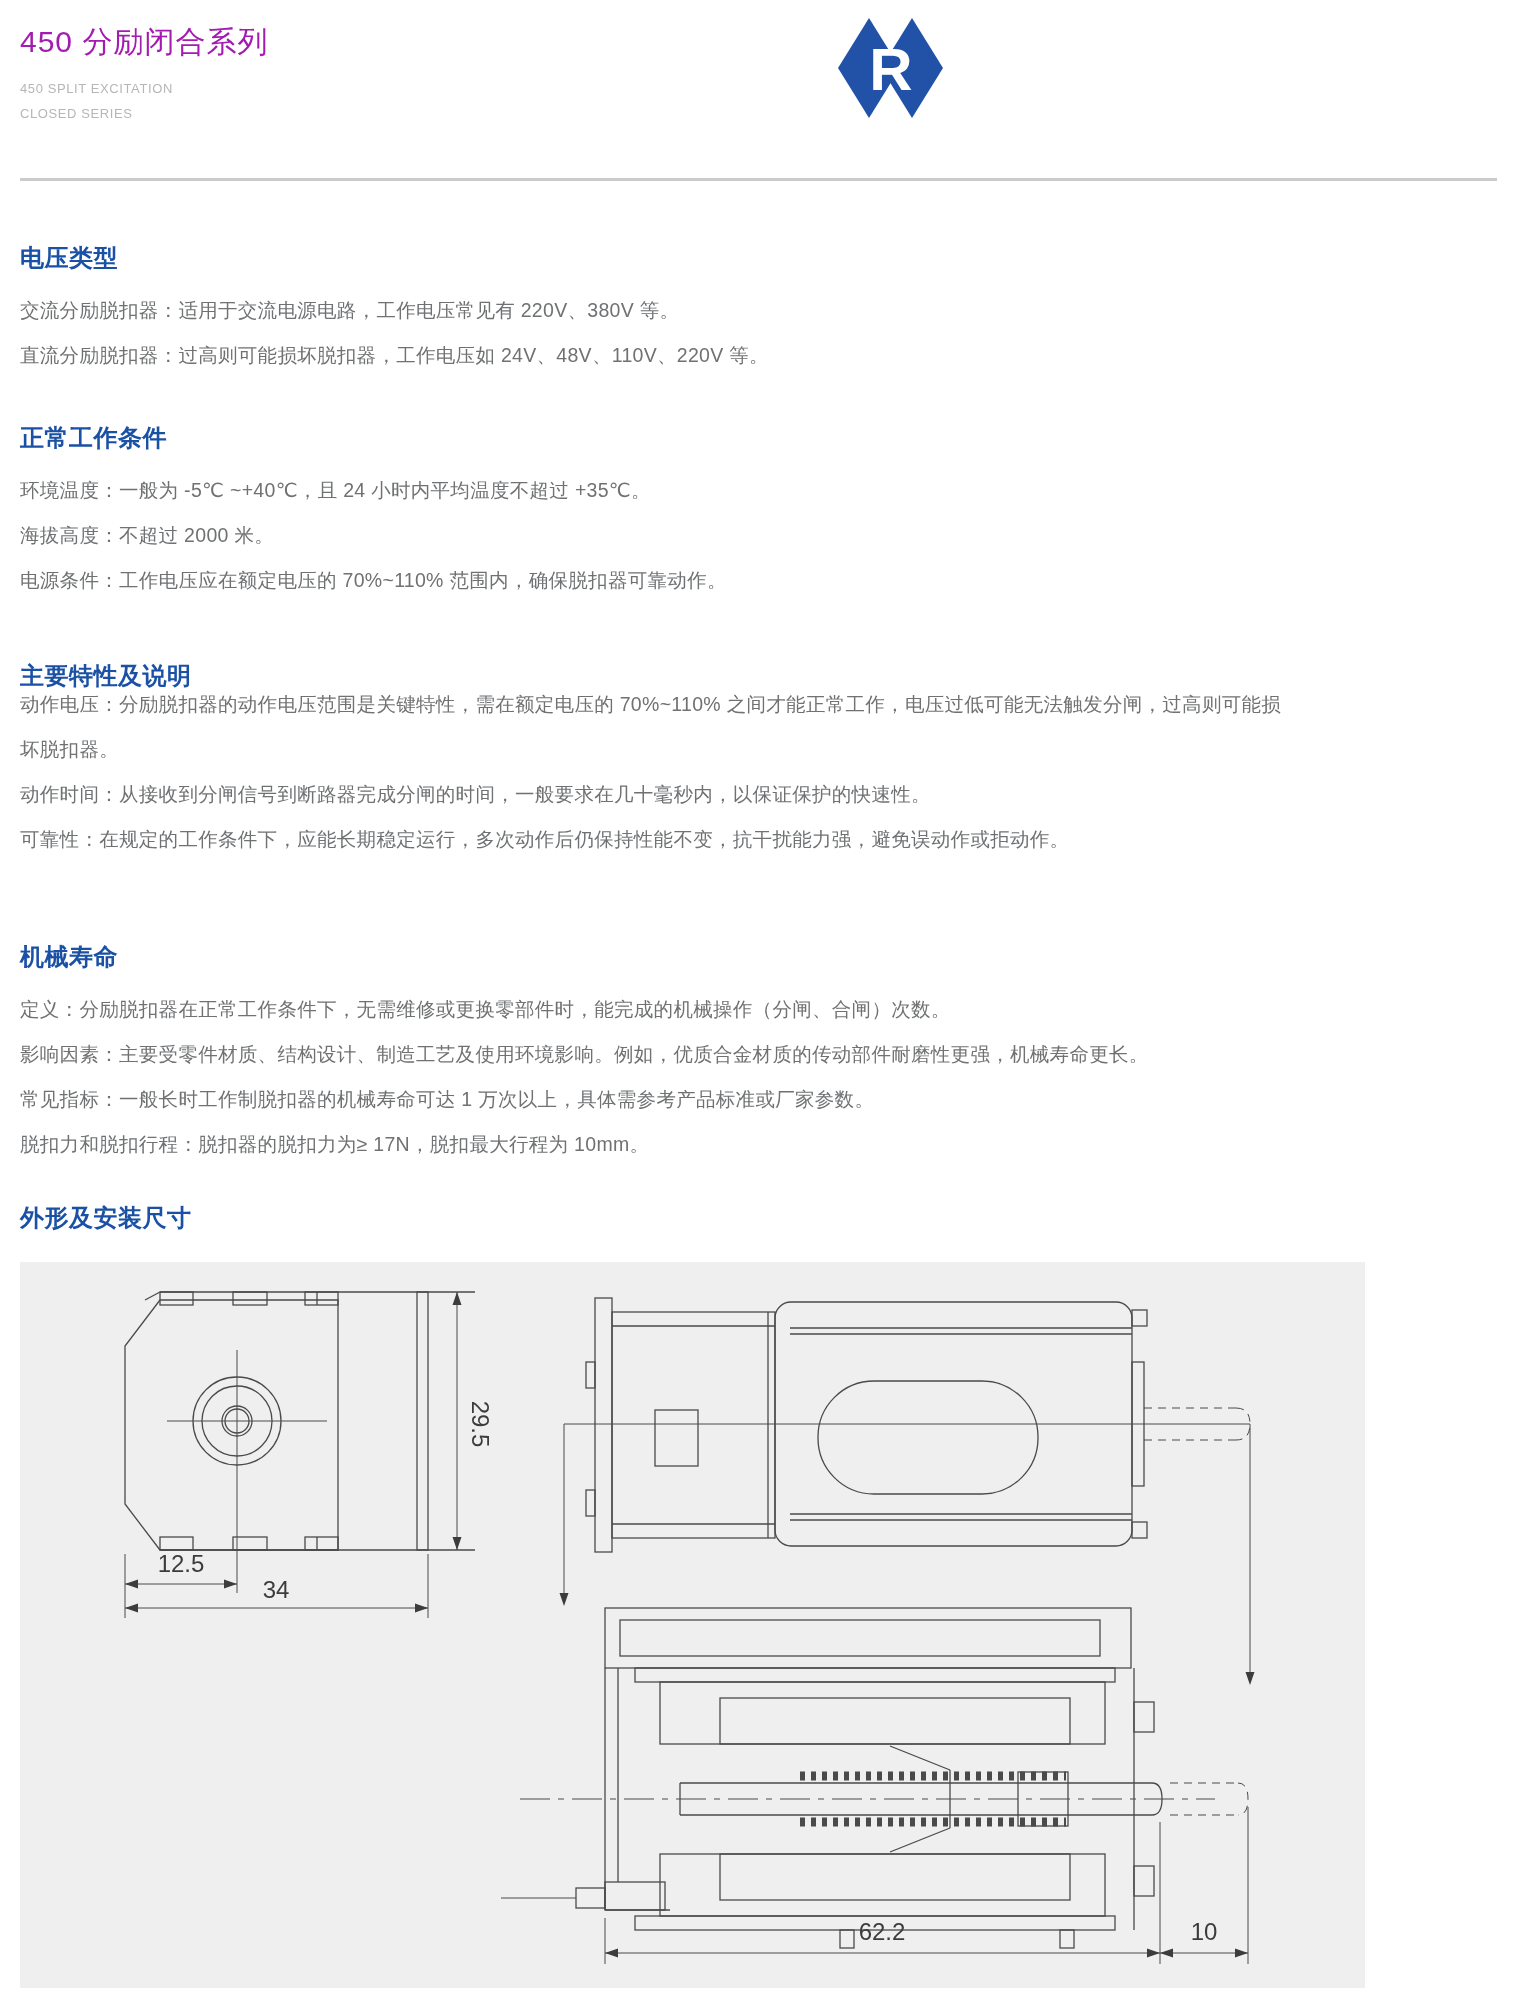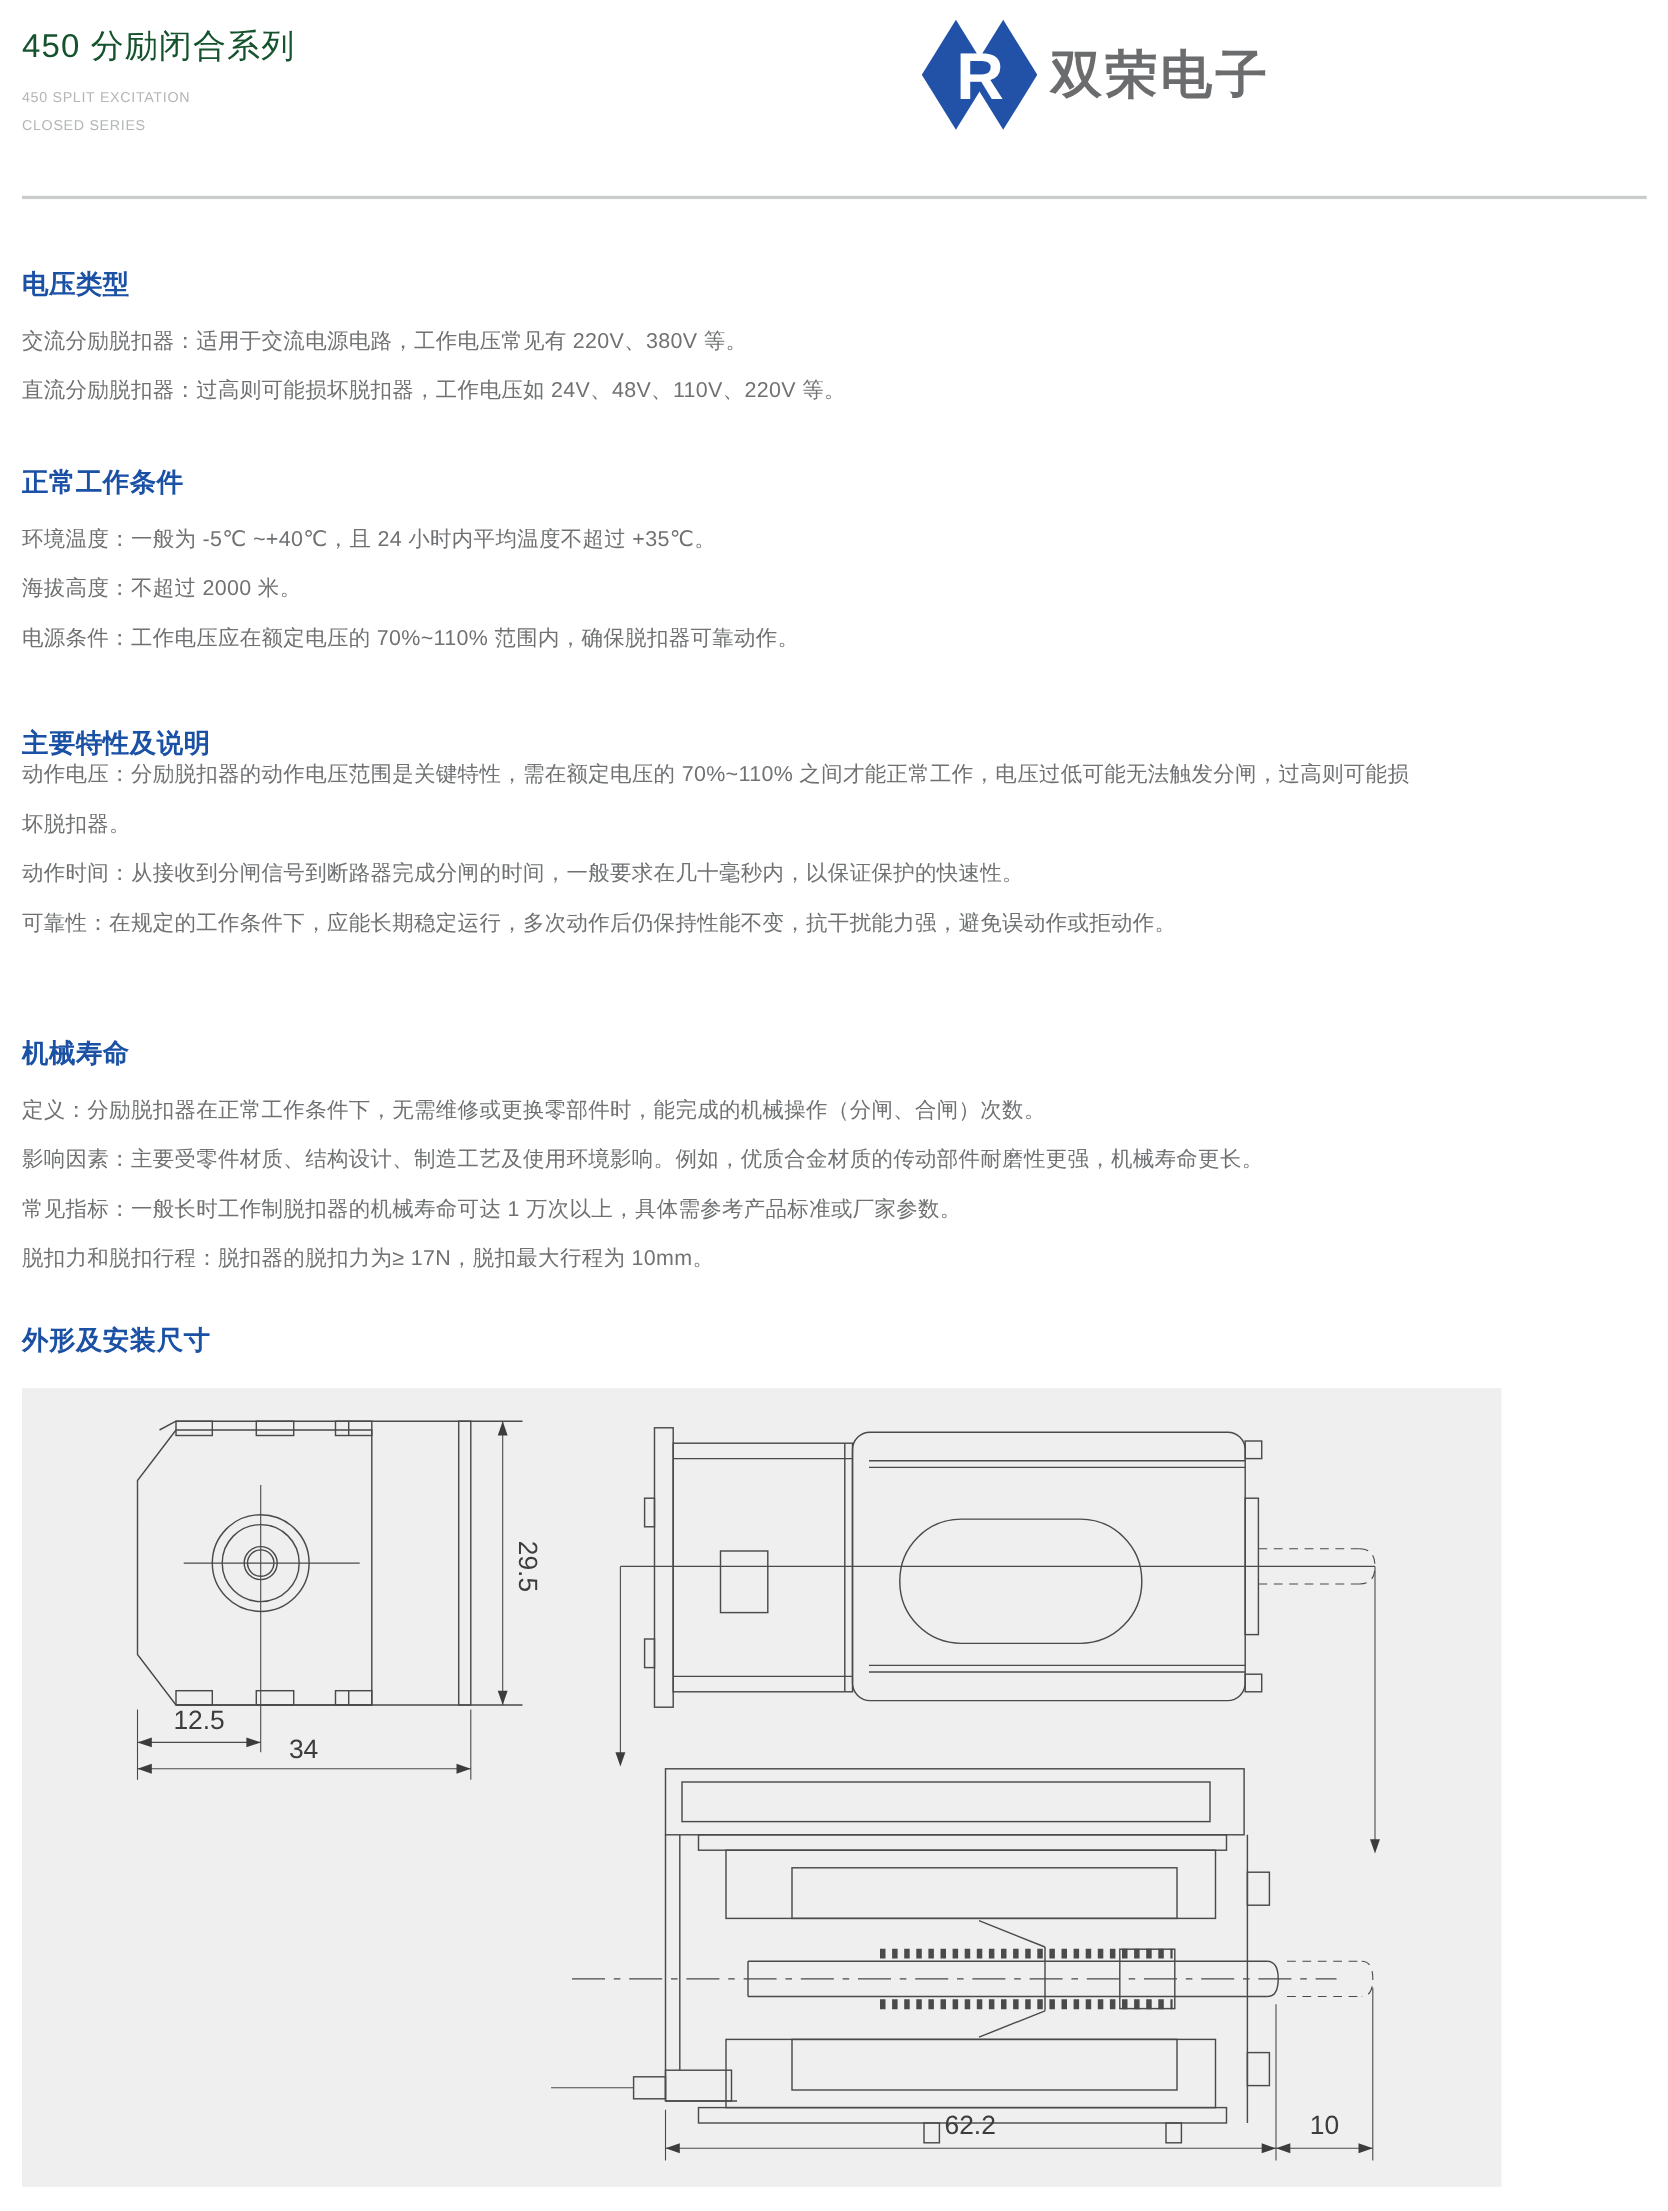--- a/index.html
+++ b/index.html
@@ -1,20 +1,20 @@
 <!DOCTYPE html>
 <html><head>
 <meta charset="utf-8">
 <style>
   html,body{margin:0;padding:0;background:#ffffff;}
   body{width:1516px;height:2010px;position:relative;overflow:hidden;
        font-family:"Liberation Sans","DejaVu Sans",sans-serif;}
   .abs{position:absolute;}
   
-  .doc-title{left:20px;top:22px;font-size:30px;font-weight:500;color:#14532d;
+  .doc-title{left:20px;top:22px;font-size:30px;font-weight:500;color:#a21caf;
              letter-spacing:1px;margin:0;}
   .doc-subtitle{left:20px;top:76px;font-size:13px;line-height:25px;
                 color:#b4b6b8;letter-spacing:.6px;}
   .brand{left:838px;top:16px;display:flex;align-items:center;gap:12px;}
   .brand-name{font-size:47px;font-weight:900;color:#6b6c6e;letter-spacing:3px;}
   .divider{left:20px;top:178px;width:1477px;height:3px;background:#c9cbcc;}
   
   .sec-heading{left:20px;font-size:24px;font-weight:bold;color:#1b51a5;
                margin:0;letter-spacing:.5px;}
   .sec-body{left:20px;width:1270px;font-size:19.5px;line-height:45px;
@@ -33,21 +33,20 @@
   <div>450 SPLIT EXCITATION</div>
   <div>CLOSED SERIES</div>
 </div>
 
 <div class="abs brand">
   <svg width="105" height="104" viewBox="0 0 105 104">
     <polygon points="31,2 62,52 31,102 0,52" fill="#2152a8"></polygon>
     <polygon points="74,2 105,52 74,102 43,52" fill="#2152a8"></polygon>
     <text x="53" y="74" text-anchor="middle" font-size="60" font-weight="bold" fill="#ffffff">R</text>
   </svg>
-  <span class="brand-name">双荣电子</span>
 </div>
 
 <div class="abs divider"></div>
 
 <h2 class="abs sec-heading" style="top:242px">电压类型</h2>
 <div class="abs sec-body" style="top:288px">
   <p>交流分励脱扣器：适用于交流电源电路，工作电压常见有 220V、380V 等。</p>
   <p>直流分励脱扣器：过高则可能损坏脱扣器，工作电压如 24V、48V、110V、220V 等。</p>
 </div>
 

